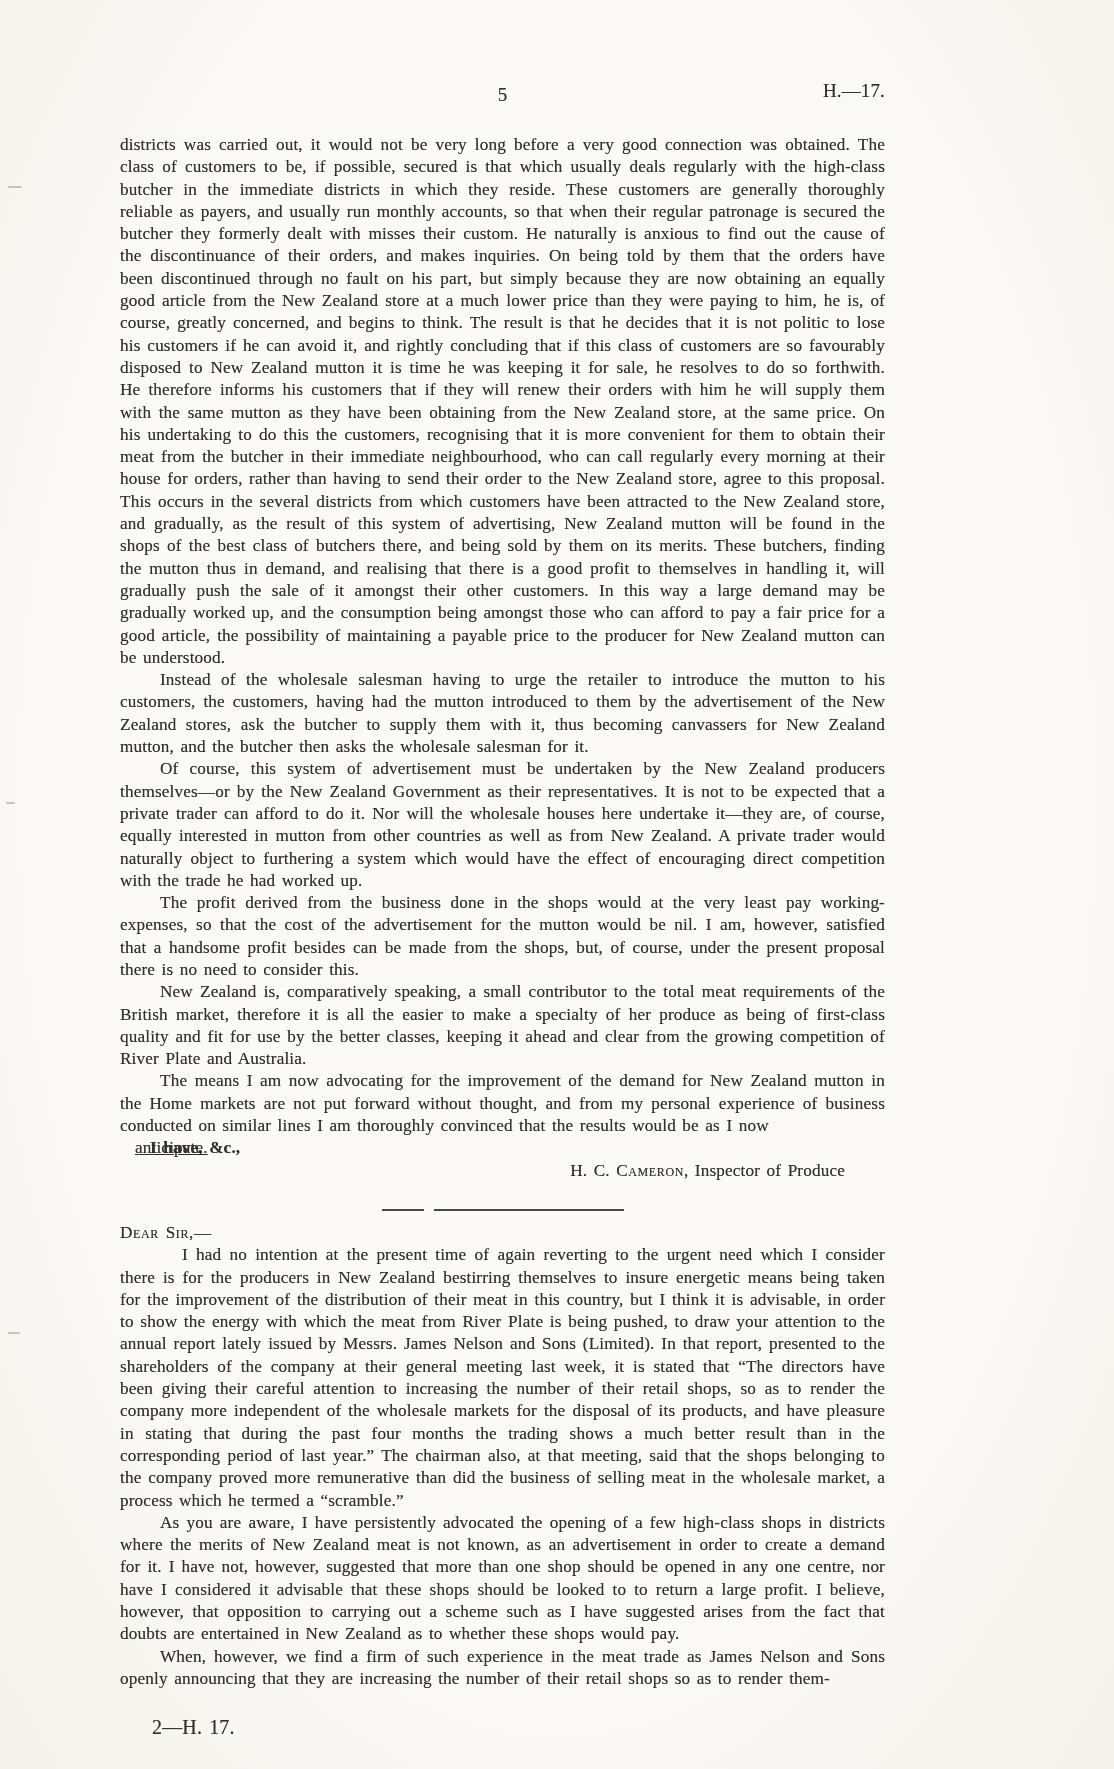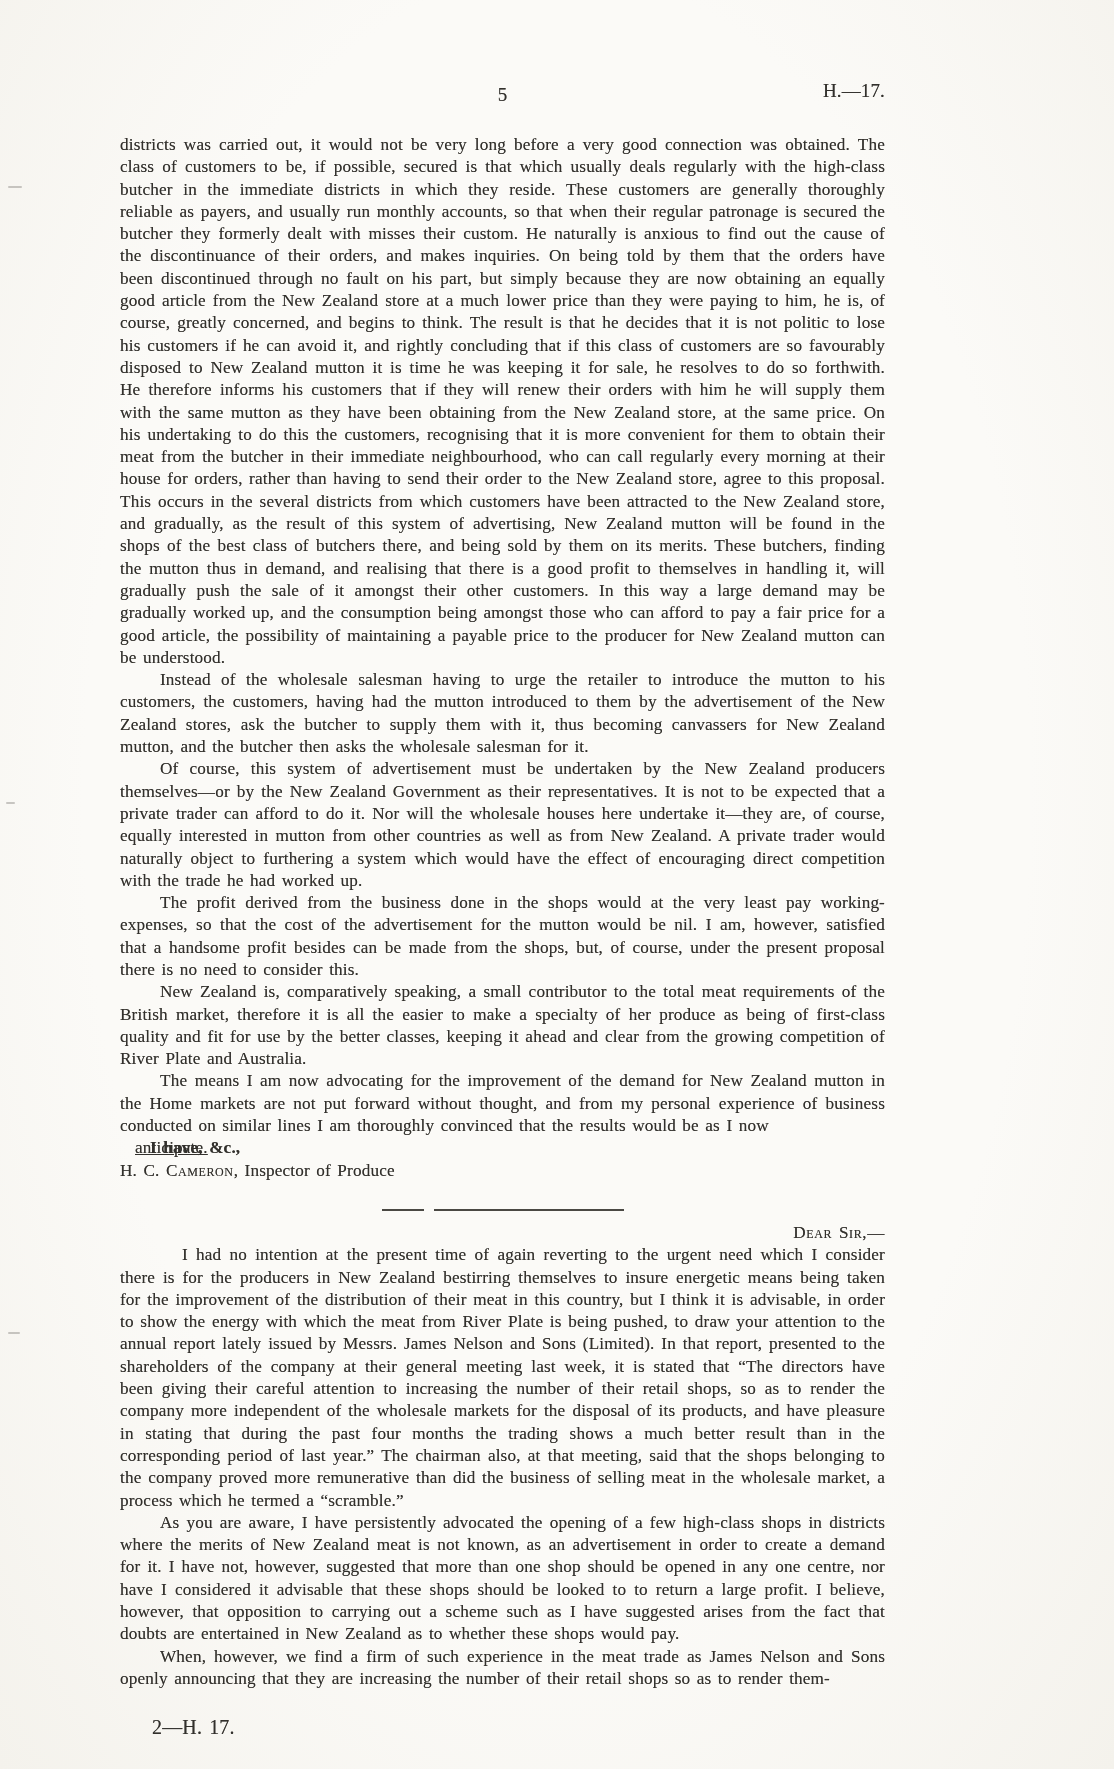--- a/index.html
+++ b/index.html
@@ -55,41 +55,42 @@
   .anticipate {
     position: absolute;
     left: 15px; top: 0; text-decoration: underline;
   }
   .valediction {
     display: block;
     padding-left: 30px;
     font-weight: bold;
   }
   .sig-row {
+    text-align: right;
     padding-right: 40px;
   }
   .smallcaps { font-variant: small-caps; letter-spacing: 0.6px; }
   .addressee { padding-left: 38px; }
   .divider {
     margin: 16px auto 20px auto;
     width: 250px;
     text-align: center;
     height: 4px;
     white-space: nowrap;
   }
   .divider .seg {
     display: inline-block;
     vertical-align: middle;
     border-top: 2.5px solid #4a4843;
   }
   .divider .seg-short { width: 42px; margin-right: 10px; }
   .divider .seg-long  { width: 190px; }
   .salutation-row {
     display: flex;
-    justify-content: flex-end;
+    justify-content: space-between;
     margin-bottom: 0;
   }
   .footer-sig {
     margin-top: 26px;
     margin-left: 32px;
     font-size: 20px;
   }
   .artifact {
     position: absolute;
     background: #8a8882;

